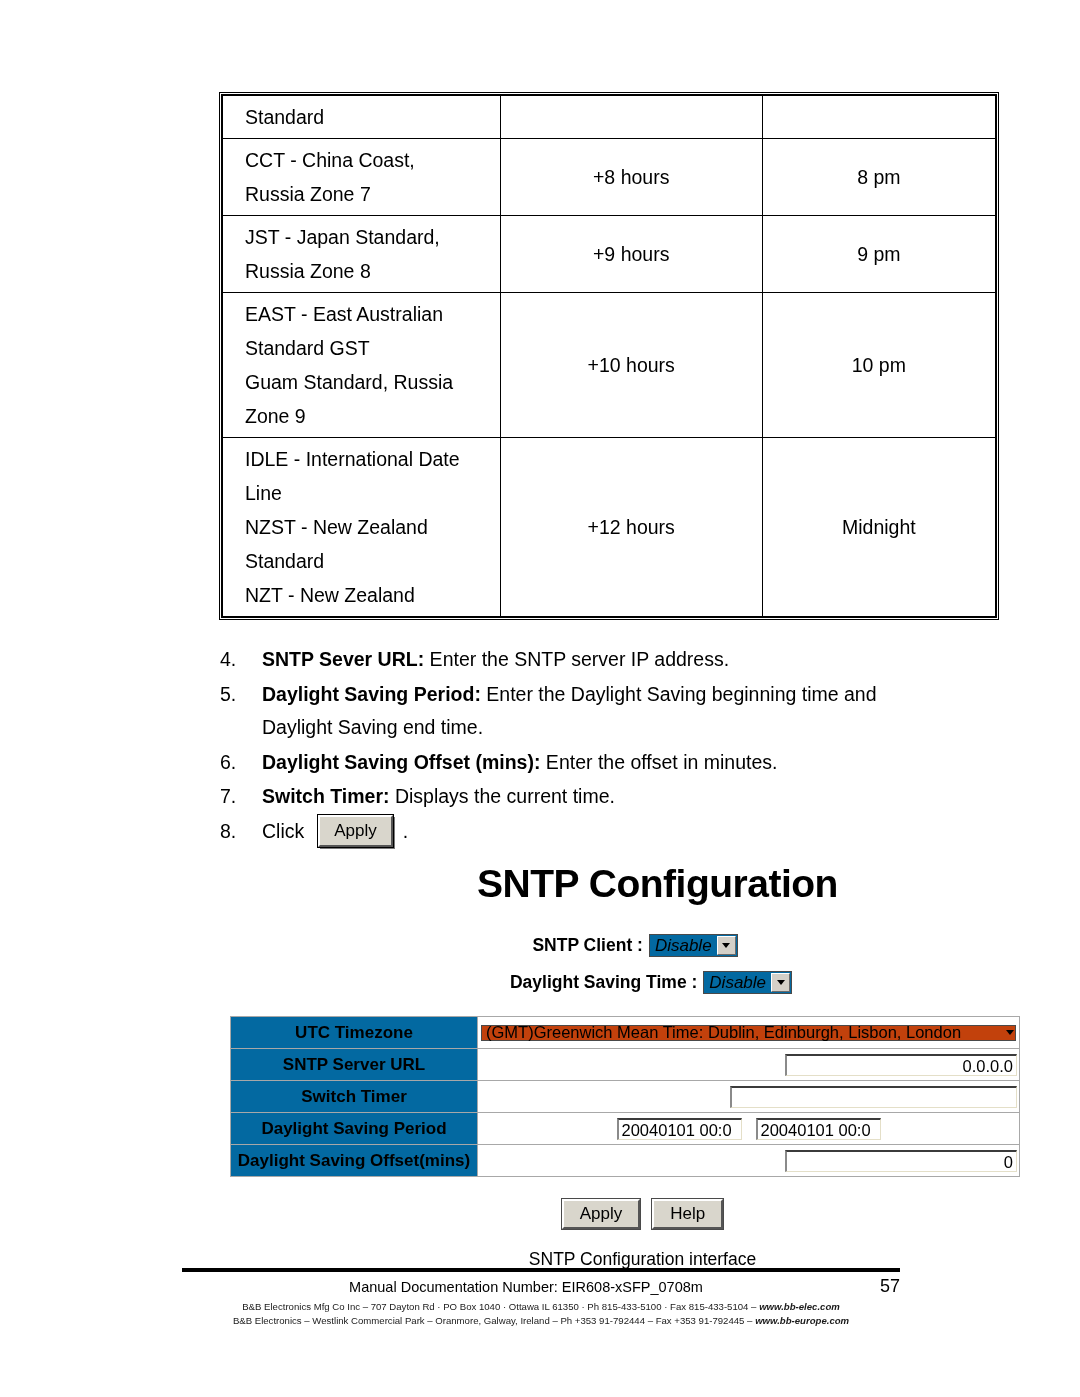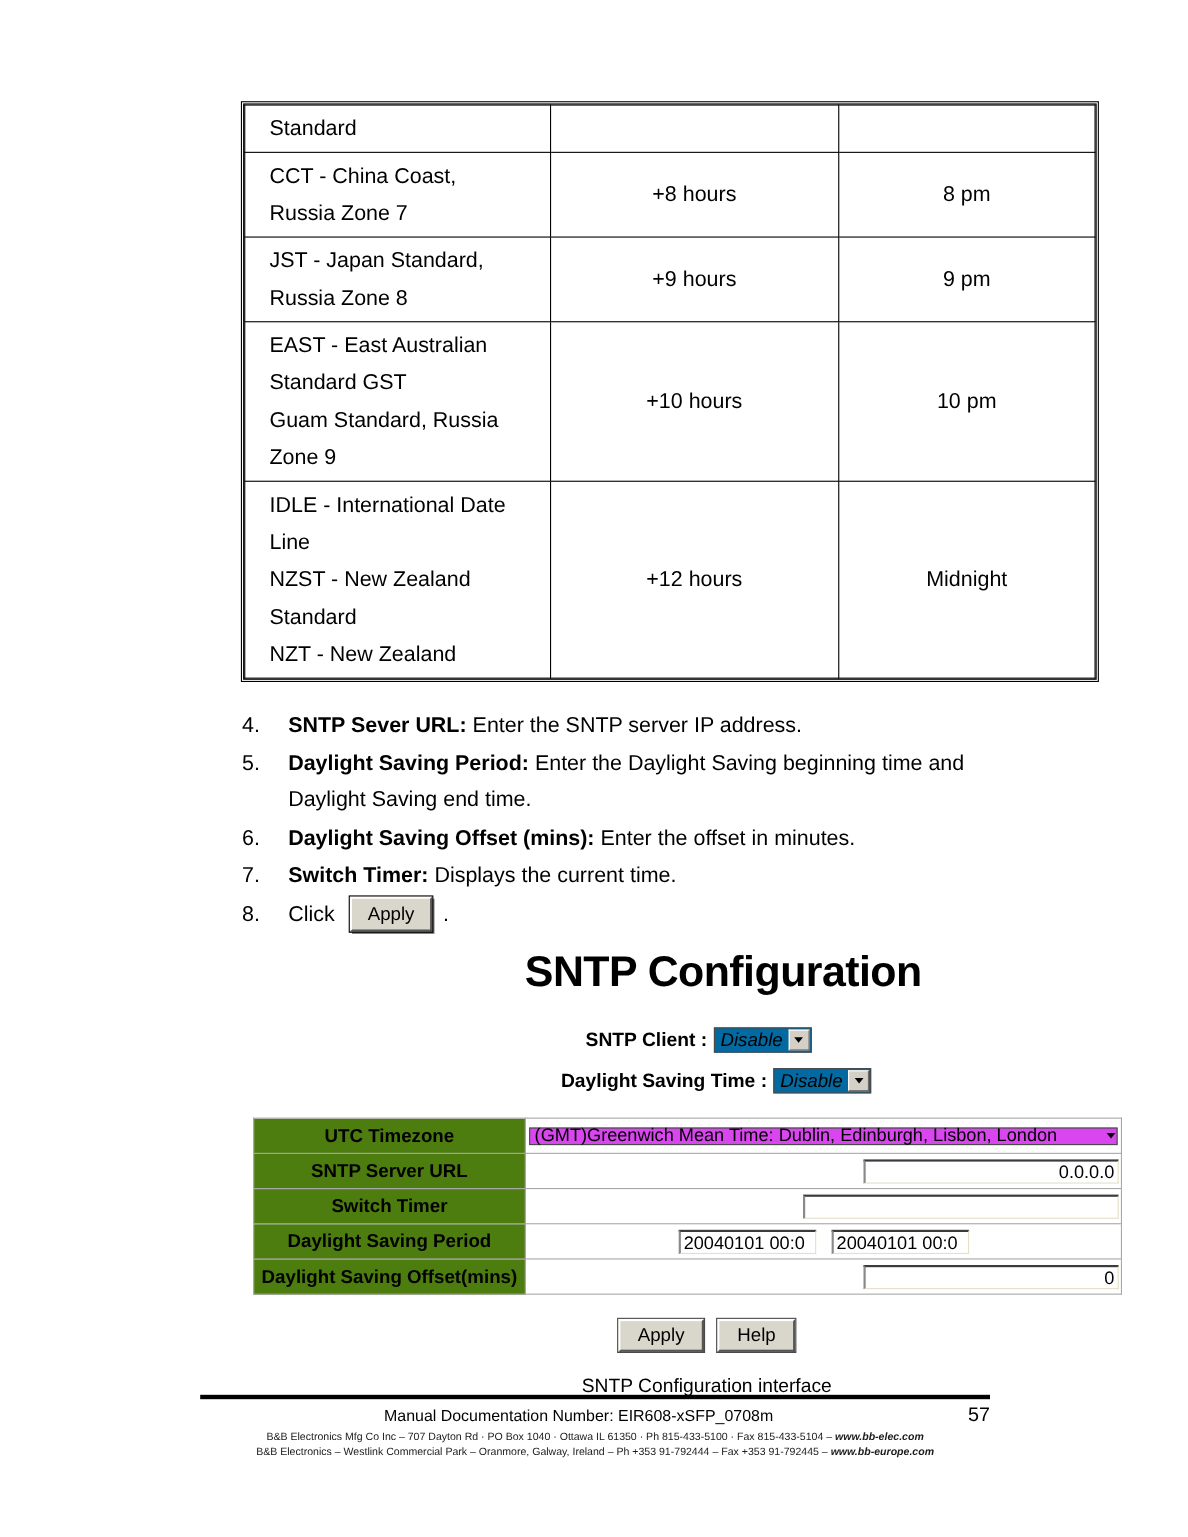--- a/index.html
+++ b/index.html
@@ -168,21 +168,21 @@
     table-layout: fixed;
     margin-top: 22px;
     font-size: 17px;
   }
   table.cfg td {
     border: 1px solid #a8a8a8;
     height: 32px;
     box-sizing: border-box;
   }
   table.cfg td.k {
-    background: #4d7c0f;
+    background: #0369a1;
     text-align: center;
     font-weight: bold;
     font-size: 17px;
     white-space: nowrap;
   }
   table.cfg td.v {
     background: #ffffff;
     padding: 0 2px;
   }
   col.kcol { width: 247px; }
@@ -207,21 +207,21 @@
   .v-center { text-align: right; }
   .in-w230 { width: 232px; }
   .in-w280 { width: 287px; }
   .in-w140 { width: 125px; }
   .pairwrap { display: flex; justify-content: center; gap: 14px; }
 
   .wide-select {
     display: flex;
     align-items: center;
     border: 1.5px solid #4a4a4a;
-    background: #d946ef;
+    background: #c2410c;
     height: 16px;
     box-sizing: border-box;
     margin: 1px;
   }
   .wide-select .val {
     flex: 1;
     font-size: 16.5px;
     padding-left: 4px;
     white-space: nowrap;
     overflow: hidden;

